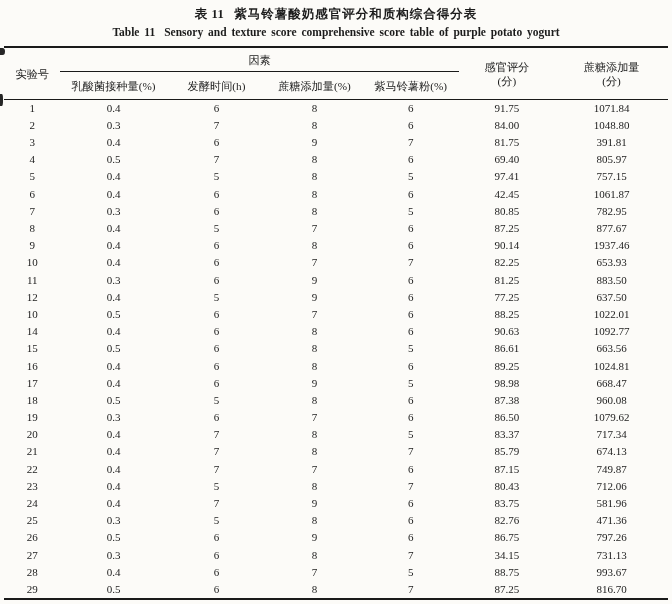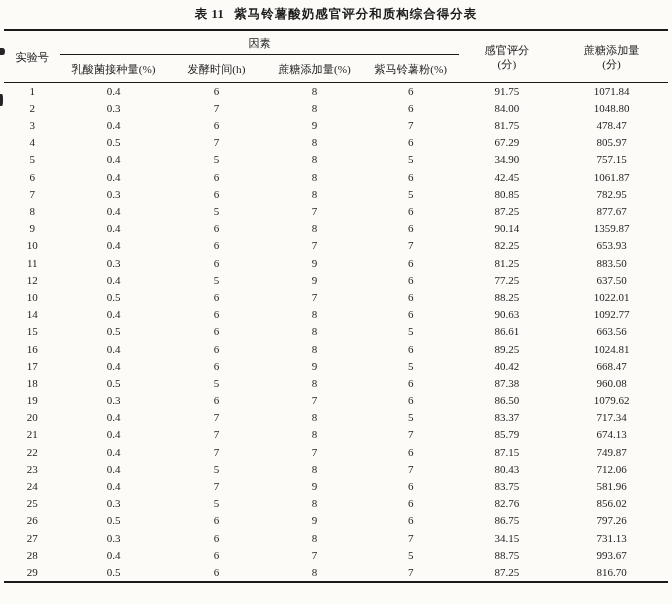--- a/index.html
+++ b/index.html
@@ -82,20 +82,23 @@
 
 <div class="page">
 
   <div class="artifact a1"></div>
   <div class="artifact a2"></div>
 
   <div class="title-zh">
     <span class="tlabel">表 11</span><span>紫马铃薯酸奶感官评分和质构综合得分表</span>
   </div>
 
+  <div class="title-en">
+    <span class="tlabel">Table 11</span><span>Sensory and texture score comprehensive score table of purple potato yogurt</span>
+  </div>
 
   <table class="score-table">
     <colgroup>
       <col class="c1">
         <col class="c2">
         <col class="c3">
         <col class="c4">
         <col class="c5">
         <col class="c6">
         <col class="c7">
@@ -139,38 +142,38 @@
           <td>84.00</td>
           <td>1048.80</td>
         </tr>
         <tr>
           <td>3</td>
           <td>0.4</td>
           <td>6</td>
           <td>9</td>
           <td>7</td>
           <td>81.75</td>
-          <td>478.47</td>
+          <td>391.81</td>
         </tr>
         <tr>
           <td>4</td>
           <td>0.5</td>
           <td>7</td>
           <td>8</td>
           <td>6</td>
-          <td>67.29</td>
+          <td>69.40</td>
           <td>805.97</td>
         </tr>
         <tr>
           <td>5</td>
           <td>0.4</td>
           <td>5</td>
           <td>8</td>
           <td>5</td>
-          <td>34.90</td>
+          <td>97.41</td>
           <td>757.15</td>
         </tr>
         <tr>
           <td>6</td>
           <td>0.4</td>
           <td>6</td>
           <td>8</td>
           <td>6</td>
           <td>42.45</td>
           <td>1061.87</td>
@@ -193,21 +196,21 @@
           <td>87.25</td>
           <td>877.67</td>
         </tr>
         <tr>
           <td>9</td>
           <td>0.4</td>
           <td>6</td>
           <td>8</td>
           <td>6</td>
           <td>90.14</td>
-          <td>1359.87</td>
+          <td>1937.46</td>
         </tr>
         <tr>
           <td>10</td>
           <td>0.4</td>
           <td>6</td>
           <td>7</td>
           <td>7</td>
           <td>82.25</td>
           <td>653.93</td>
         </tr>
@@ -264,21 +267,21 @@
           <td>6</td>
           <td>89.25</td>
           <td>1024.81</td>
         </tr>
         <tr>
           <td>17</td>
           <td>0.4</td>
           <td>6</td>
           <td>9</td>
           <td>5</td>
-          <td>40.42</td>
+          <td>98.98</td>
           <td>668.47</td>
         </tr>
         <tr>
           <td>18</td>
           <td>0.5</td>
           <td>5</td>
           <td>8</td>
           <td>6</td>
           <td>87.38</td>
           <td>960.08</td>
@@ -337,21 +340,21 @@
           <td>83.75</td>
           <td>581.96</td>
         </tr>
         <tr>
           <td>25</td>
           <td>0.3</td>
           <td>5</td>
           <td>8</td>
           <td>6</td>
           <td>82.76</td>
-          <td>856.02</td>
+          <td>471.36</td>
         </tr>
         <tr>
           <td>26</td>
           <td>0.5</td>
           <td>6</td>
           <td>9</td>
           <td>6</td>
           <td>86.75</td>
           <td>797.26</td>
         </tr>

